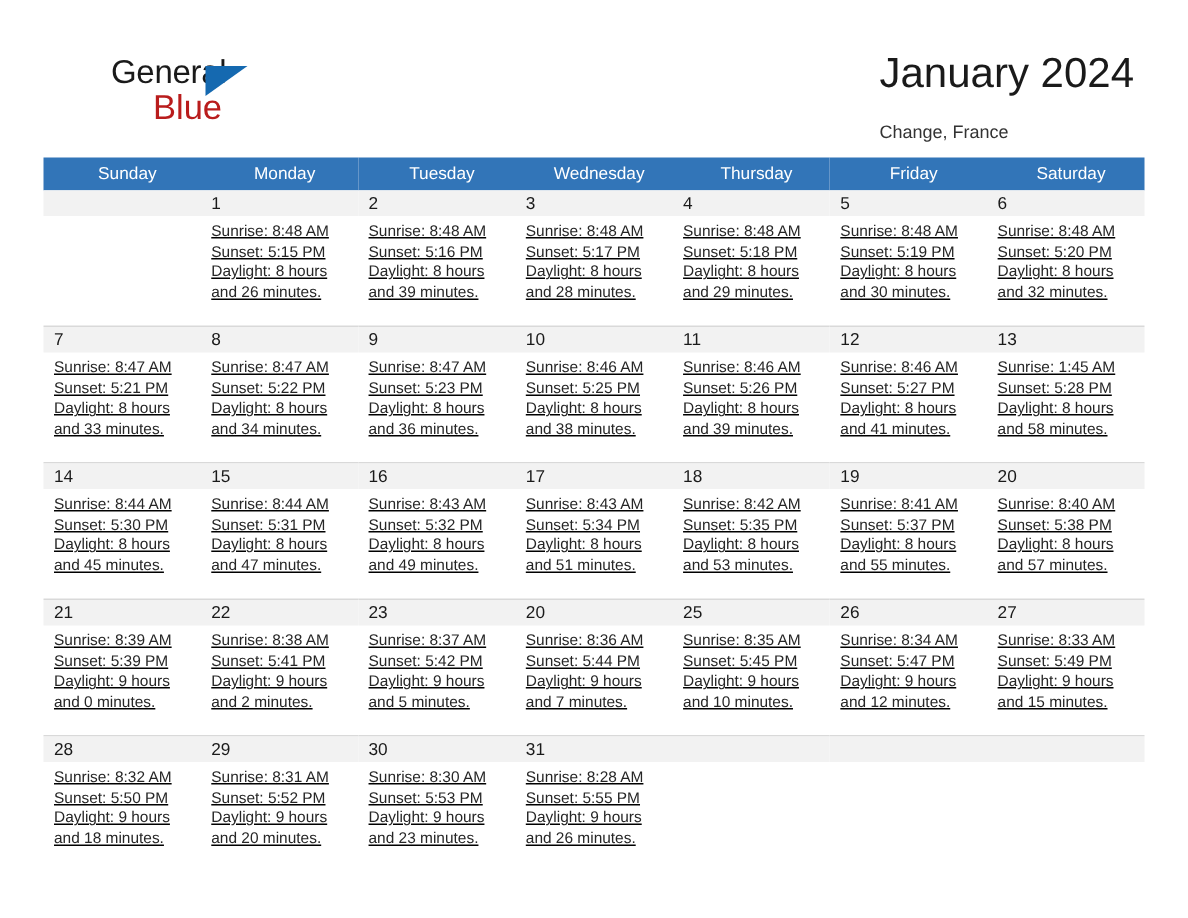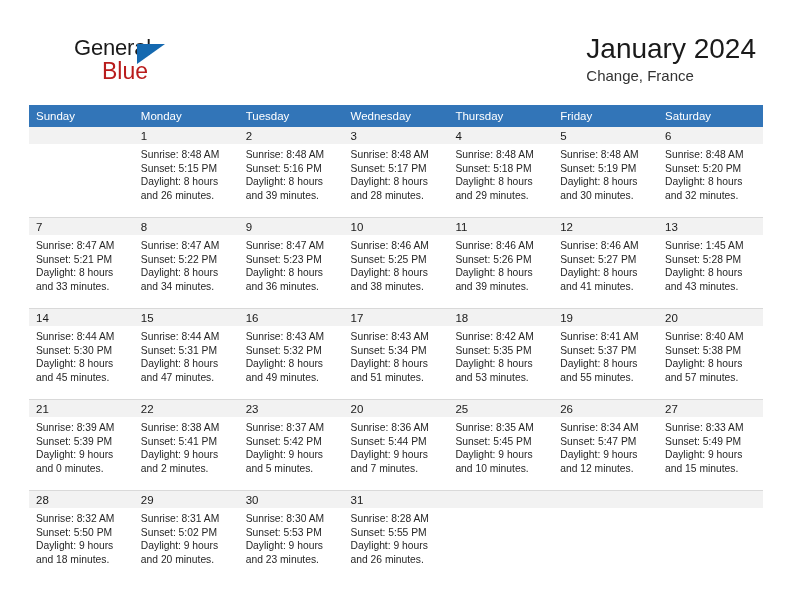--- a/index.html
+++ b/index.html
@@ -64,42 +64,42 @@
     text-align: left;
   }
   .cal-title {
     font-size: 28px;
     color: #1a1a1a;
     font-weight: normal;
     line-height: 34px;
     white-space: nowrap;
   }
   .cal-sub {
-    font-size: 15px;
+    font-size: 12px;
     color: #333333;
     line-height: 20px;
-    margin-top: 0;
+    margin-top: 12px;
     white-space: nowrap;
   }
 
   
   .calendar {
     position: absolute;
     left: 29px;
     top: 105px;
     width: 734px;
     border-collapse: collapse;
     table-layout: fixed;
   }
   .calendar th {
     background: #3275b8;
     color: #ffffff;
     font-size: 11.5px;
     font-weight: normal;
-    text-align: left;
+    text-align: center;
     padding: 5px 0 5px 7px;
     height: 19px;
     border: none;
   }
   .calendar td {
     vertical-align: top;
     padding: 0;
     width: 104.85px;
     height: 90px;
     border: none;
@@ -120,20 +120,21 @@
     padding: 1px 0 0 7px;
     font-size: 11.5px;
     color: #1a1a1a;
     line-height: 16px;
   }
   .cell.empty .daynum-band {
     background: #f2f2f2;
   }
   .cell-body {
     padding: 4px 4px 0 7px;
+    text-decoration: underline;
   }
   .cell-body div {
     font-size: 10.3px;
     color: #262626;
     line-height: 13.6px;
     white-space: nowrap;
   }
 </style>
 </head>
 <body>
@@ -308,21 +309,21 @@
               </div>
             </div>
           </td>
           <td>
             <div class="cell">
               <div class="daynum-band">13</div>
               <div class="cell-body">
                 <div>Sunrise: 1:45 AM</div>
                 <div>Sunset: 5:28 PM</div>
                 <div>Daylight: 8 hours</div>
-                <div>and 43 minutes.</div>
+                <div>and 58 minutes.</div>
               </div>
             </div>
           </td>
         </tr>
         <tr class="week">
           <td>
             <div class="cell">
               <div class="daynum-band">14</div>
               <div class="cell-body">
                 <div>Sunrise: 8:44 AM</div>
@@ -488,21 +489,21 @@
                 <div>Daylight: 9 hours</div>
                 <div>and 18 minutes.</div>
               </div>
             </div>
           </td>
           <td>
             <div class="cell">
               <div class="daynum-band">29</div>
               <div class="cell-body">
                 <div>Sunrise: 8:31 AM</div>
-                <div>Sunset: 5:02 PM</div>
+                <div>Sunset: 5:52 PM</div>
                 <div>Daylight: 9 hours</div>
                 <div>and 20 minutes.</div>
               </div>
             </div>
           </td>
           <td>
             <div class="cell">
               <div class="daynum-band">30</div>
               <div class="cell-body">
                 <div>Sunrise: 8:30 AM</div>

